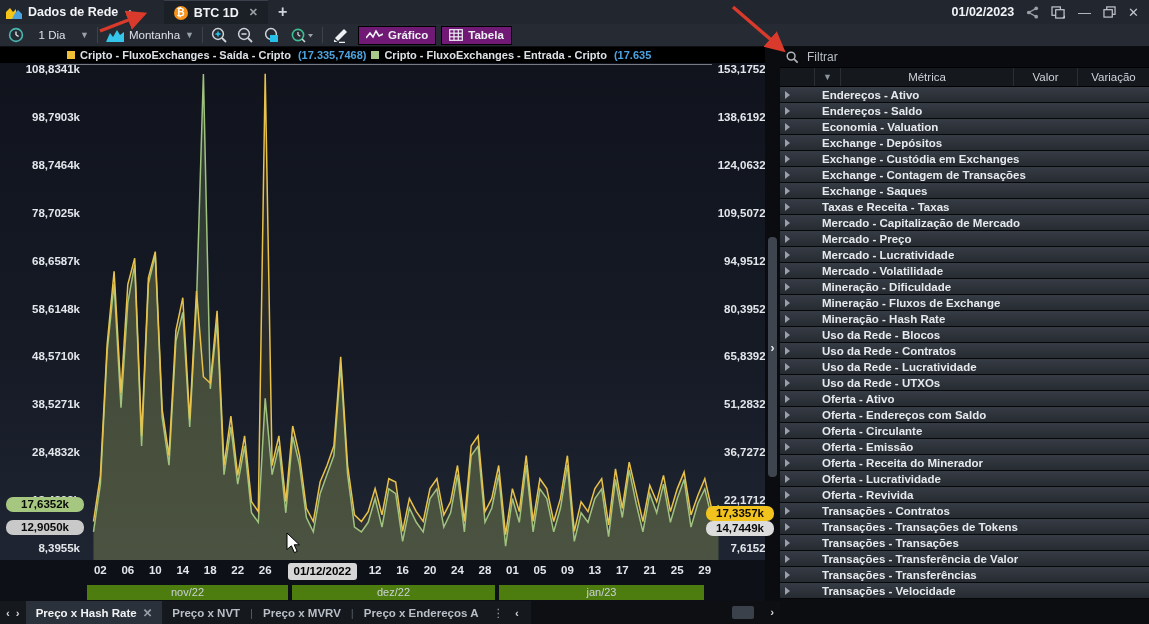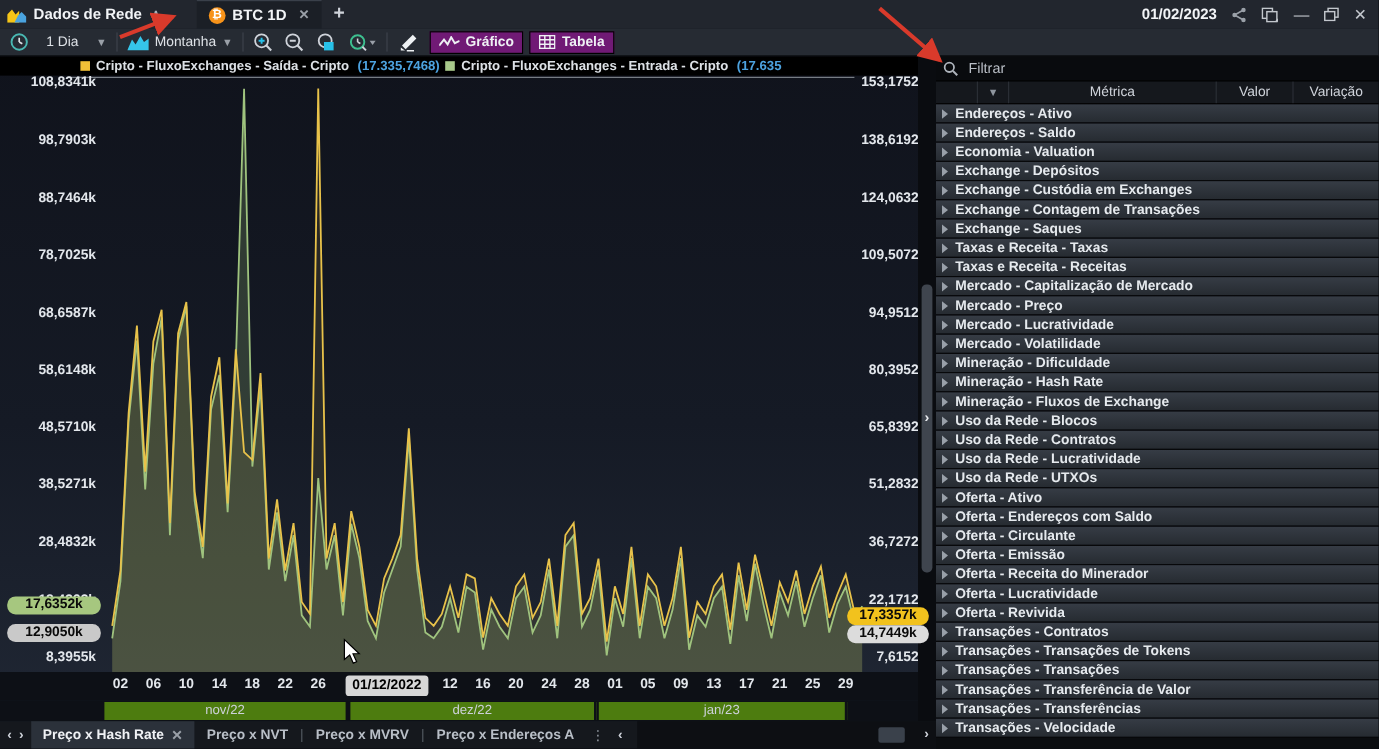--- a/index.html
+++ b/index.html
@@ -56,21 +56,21 @@
   .filterbox input::placeholder{color:#b9bec6;opacity:1;}
   .phead{position:absolute;left:0;top:21px;width:369px;height:19px;background:#15181d;display:flex;align-items:center;font-size:11.5px;color:#cfd3da;border-bottom:1px solid #000;}
   .phc{border-left:1px solid #2a2e35;height:100%;display:flex;align-items:center;justify-content:center;}
   .phc.c0{width:34px;border-left:none;}
   .phc.c1{width:26px;}
   .phc.c2{flex:1;}
   .phc.c3{width:64px;}
   .phc.c4{width:72px;}
   .hdr-caret{color:#8e959e;font-size:9px;}
   #metric-list{position:absolute;left:0;top:40px;width:369px;}
-  .metric-row{height:16px;display:flex;align-items:center;background:linear-gradient(180deg,#363c45 0%,#262b31 100%);border-bottom:1px solid #07080a;padding-left:5px;}
+  .metric-row{height:16px;display:flex;align-items:center;background:linear-gradient(180deg,#363c45 0%,#262b31 100%);border-bottom:1px solid #07080a;padding-left:5px;gap:26px;}
   .tri{width:0;height:0;border-left:5px solid #99a0a9;border-top:4px solid transparent;border-bottom:4px solid transparent;margin-right:6px;flex:none;}
   .mlab{font-size:11.5px;font-weight:bold;color:#e6eaee;white-space:nowrap;}
 
   
   .bottombar{position:absolute;left:0;top:601px;width:780px;height:23px;background:#15181d;display:flex;align-items:center;font-size:11.5px;}
   .bb-arrow{color:#cfd3da;font-weight:bold;padding:0 6px;}
   .bbtab{display:flex;align-items:center;gap:6px;height:23px;padding:0 10px;color:#b9bfc7;font-weight:bold;white-space:nowrap;}
   .bbtab.active{background:#2b313a;color:#f0f2f5;}
   .bbtab .close{color:#9aa0a8;}
   .bbsep{color:#565c64;}
@@ -332,49 +332,45 @@
         <div class="metric-row">
           <span class="tri"></span>
           <span class="mlab">Exchange - Saques</span>
         </div>
         <div class="metric-row">
           <span class="tri"></span>
           <span class="mlab">Taxas e Receita - Taxas</span>
         </div>
         <div class="metric-row">
           <span class="tri"></span>
-          <span class="mlab">Taxas e Receita - Receitas</span>
-        </div>
-        <div class="metric-row">
-          <span class="tri"></span>
           <span class="mlab">Mercado - Capitalização de Mercado</span>
         </div>
         <div class="metric-row">
           <span class="tri"></span>
           <span class="mlab">Mercado - Preço</span>
         </div>
         <div class="metric-row">
           <span class="tri"></span>
           <span class="mlab">Mercado - Lucratividade</span>
         </div>
         <div class="metric-row">
           <span class="tri"></span>
           <span class="mlab">Mercado - Volatilidade</span>
         </div>
         <div class="metric-row">
           <span class="tri"></span>
           <span class="mlab">Mineração - Dificuldade</span>
         </div>
         <div class="metric-row">
           <span class="tri"></span>
+          <span class="mlab">Mineração - Fluxos de Exchange</span>
+        </div>
+        <div class="metric-row">
+          <span class="tri"></span>
           <span class="mlab">Mineração - Hash Rate</span>
-        </div>
-        <div class="metric-row">
-          <span class="tri"></span>
-          <span class="mlab">Mineração - Fluxos de Exchange</span>
         </div>
         <div class="metric-row">
           <span class="tri"></span>
           <span class="mlab">Uso da Rede - Blocos</span>
         </div>
         <div class="metric-row">
           <span class="tri"></span>
           <span class="mlab">Uso da Rede - Contratos</span>
         </div>
         <div class="metric-row">

